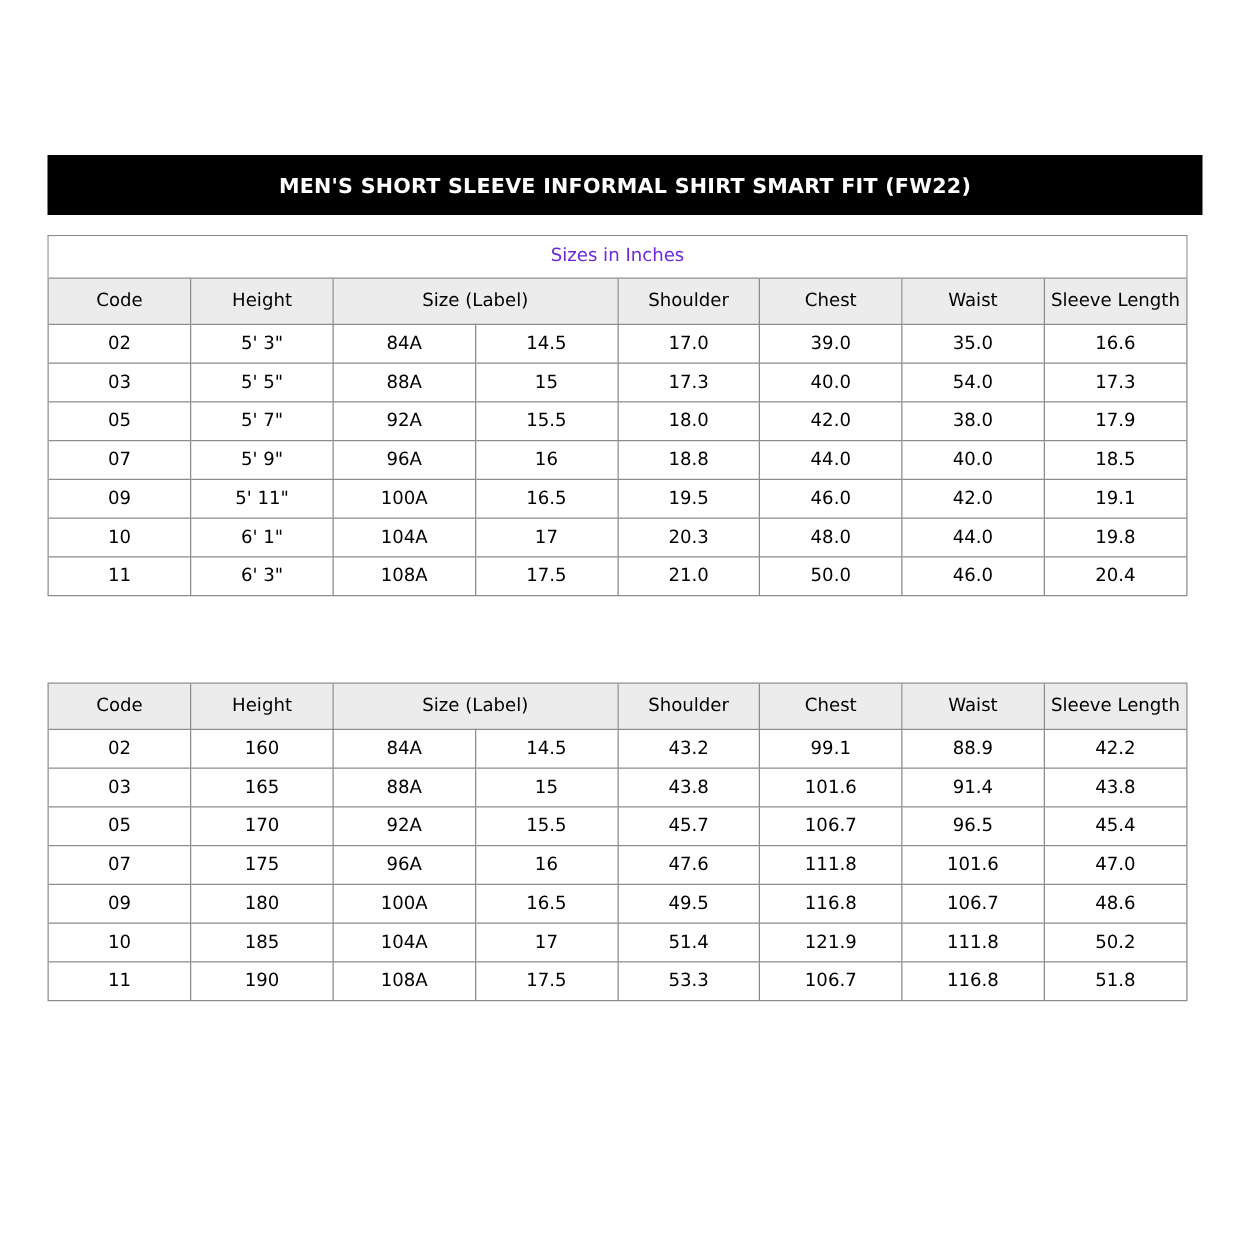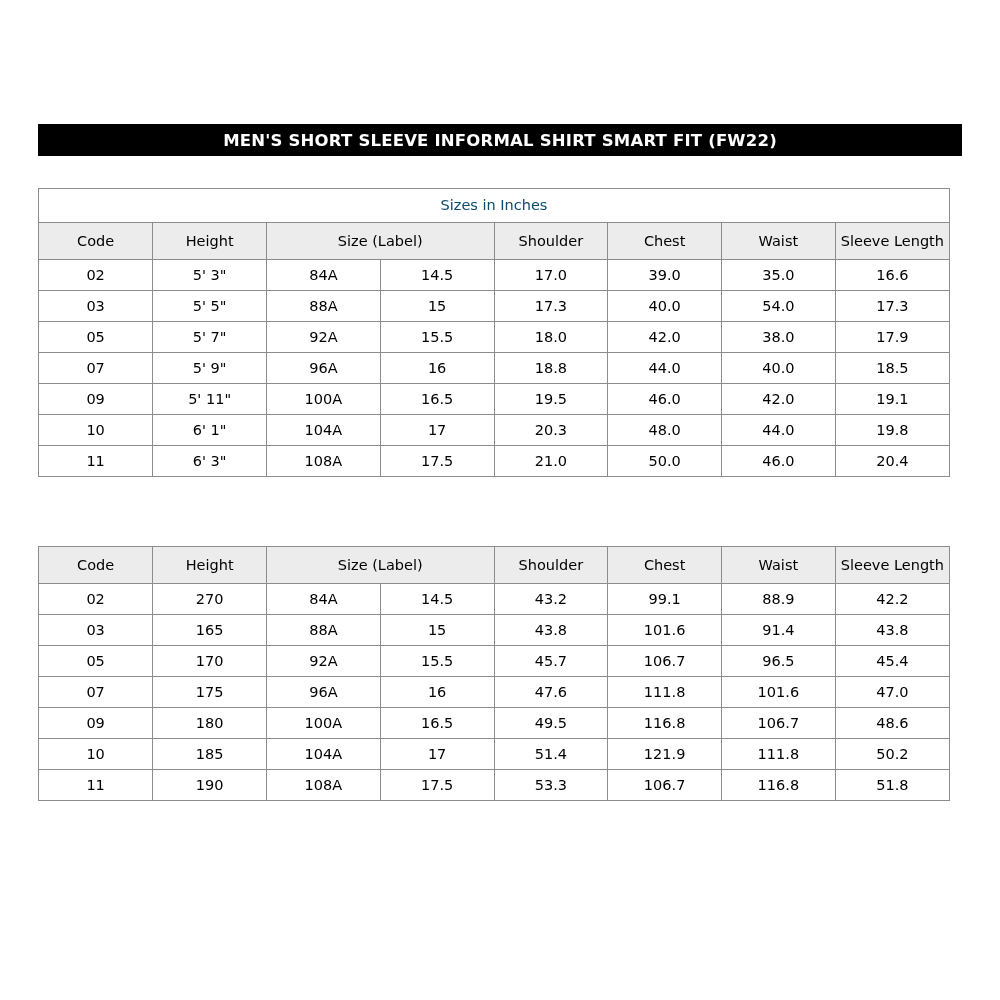--- a/index.html
+++ b/index.html
@@ -19,21 +19,21 @@
     width: 1000px;
     height: 1000px;
     box-sizing: border-box;
     padding: 0;
   }
   .title-bar {
     position: absolute;
     left: 38px;
     top: 124px;
     width: 924px;
-    height: 32px;
+    height: 48px;
     background: #000000;
     color: #ffffff;
     display: flex;
     align-items: center;
     justify-content: center;
     font-weight: bold;
     font-size: 16.5px;
     letter-spacing: 0.2px;
   }
   .table-wrap {
@@ -50,21 +50,21 @@
   table.size-table {
     width: 100%;
     border-collapse: collapse;
     table-layout: fixed;
     font-size: 14.5px;
   }
   table.size-table caption {
     caption-side: top;
     padding: 8px 0 9px 0;
     font-size: 14.5px;
-    color: #0c4a6e;
+    color: #6d28d9;
     background: #ffffff;
     border-bottom: 1px solid #8c8c8c;
     text-align: center;
   }
   table.size-table th,
   table.size-table td {
     border: 1px solid #8c8c8c;
     border-top: none;
     text-align: center;
     height: 31px;
@@ -230,21 +230,21 @@
           <th colspan="2">Size (Label)</th>
           <th>Shoulder</th>
           <th>Chest</th>
           <th>Waist</th>
           <th>Sleeve Length</th>
         </tr>
       </thead>
       <tbody>
         <tr>
           <td>02</td>
-          <td>270</td>
+          <td>160</td>
           <td>84A</td>
           <td>14.5</td>
           <td>43.2</td>
           <td>99.1</td>
           <td>88.9</td>
           <td>42.2</td>
         </tr>
         <tr>
           <td>03</td>
           <td>165</td>

